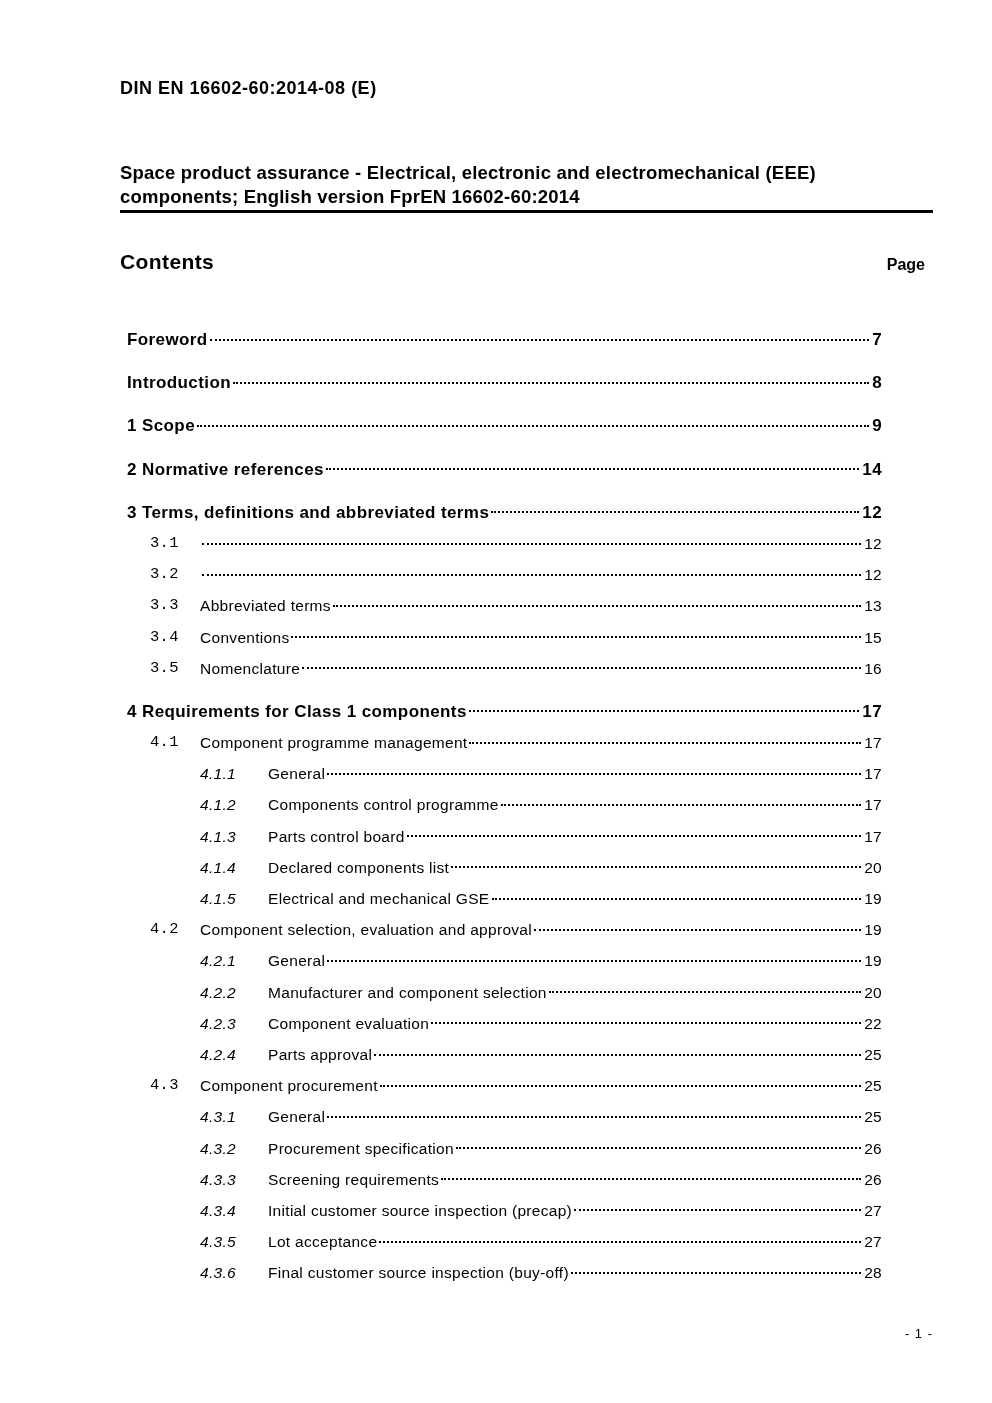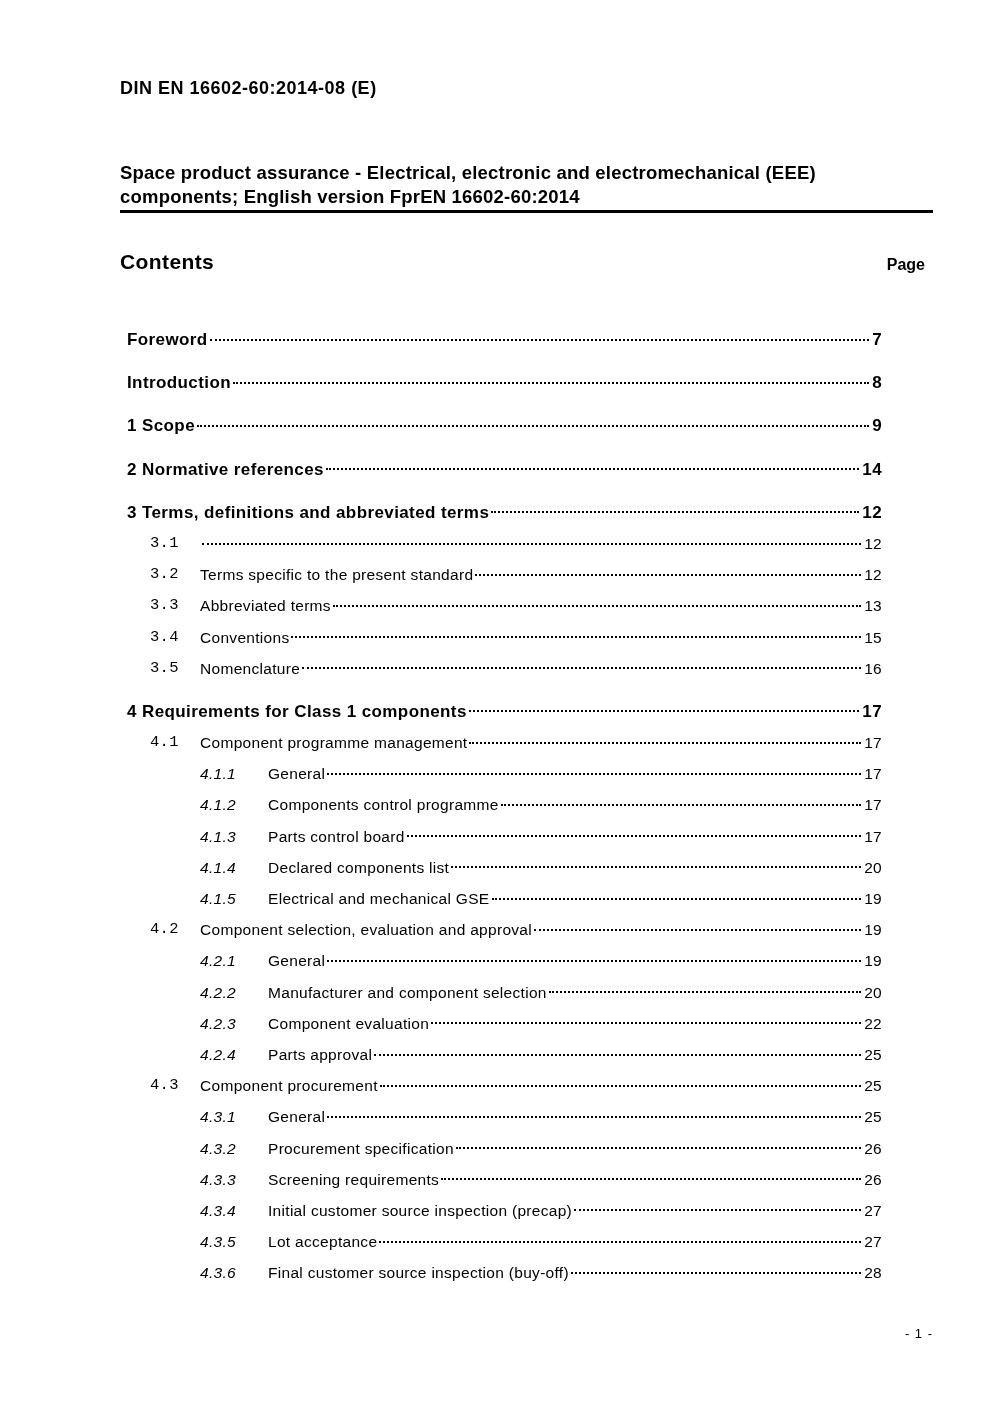--- a/index.html
+++ b/index.html
@@ -137,21 +137,20 @@
       <span class="toc-leader"></span>
       <span class="toc-page">12</span>
     </div>
       <div class="toc-row l1">
       <span class="toc-num">3.1</span>
       <span class="toc-leader"></span>
       <span class="toc-page">12</span>
     </div>
       <div class="toc-row l1">
       <span class="toc-num">3.2</span>
-      <span class="toc-title">Terms specific to the present standard</span>
       <span class="toc-leader"></span>
       <span class="toc-page">12</span>
     </div>
       <div class="toc-row l1">
       <span class="toc-num">3.3</span>
       <span class="toc-title">Abbreviated terms</span>
       <span class="toc-leader"></span>
       <span class="toc-page">13</span>
     </div>
       <div class="toc-row l1">

